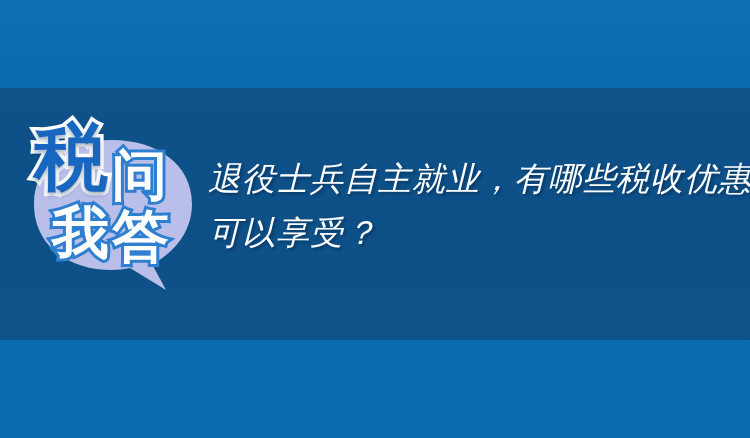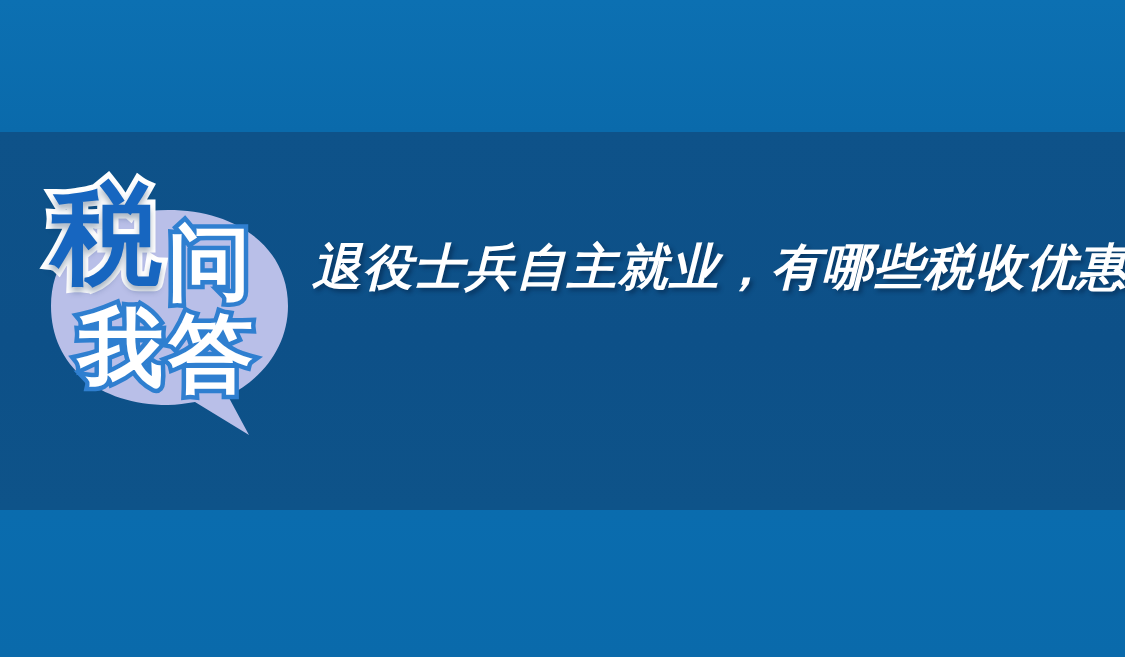--- a/index.html
+++ b/index.html
@@ -109,21 +109,21 @@
   .headline {
     position: absolute;
     left: 208px;
     top: 152px;
     width: 528px;
   }
   .headline-line {
     color: #ffffff;
     font-size: 33px;
     font-style: italic;
-    font-weight: 700;
+    font-weight: 400;
     letter-spacing: 1px;
     line-height: 54px;
     white-space: nowrap;
     text-shadow: 2px 2px 3px rgba(0, 25, 55, .45);
     font-family: "Liberation Serif", "DejaVu Serif", serif;
   }
 </style>
 </head>
 <body>
 
@@ -146,15 +146,16 @@
     </svg>
 
     <span class="glyph g-shui">税</span>
     <span class="glyph g-wen">问</span>
     <span class="glyph g-wo">我</span>
     <span class="glyph g-da">答</span>
   </div>
 
   <div class="headline">
     <div class="headline-line">退役士兵自主就业，有哪些税收优惠</div>
+    <div class="headline-line">可以享受？</div>
   </div>
 
 </div>
 
 </body></html>

